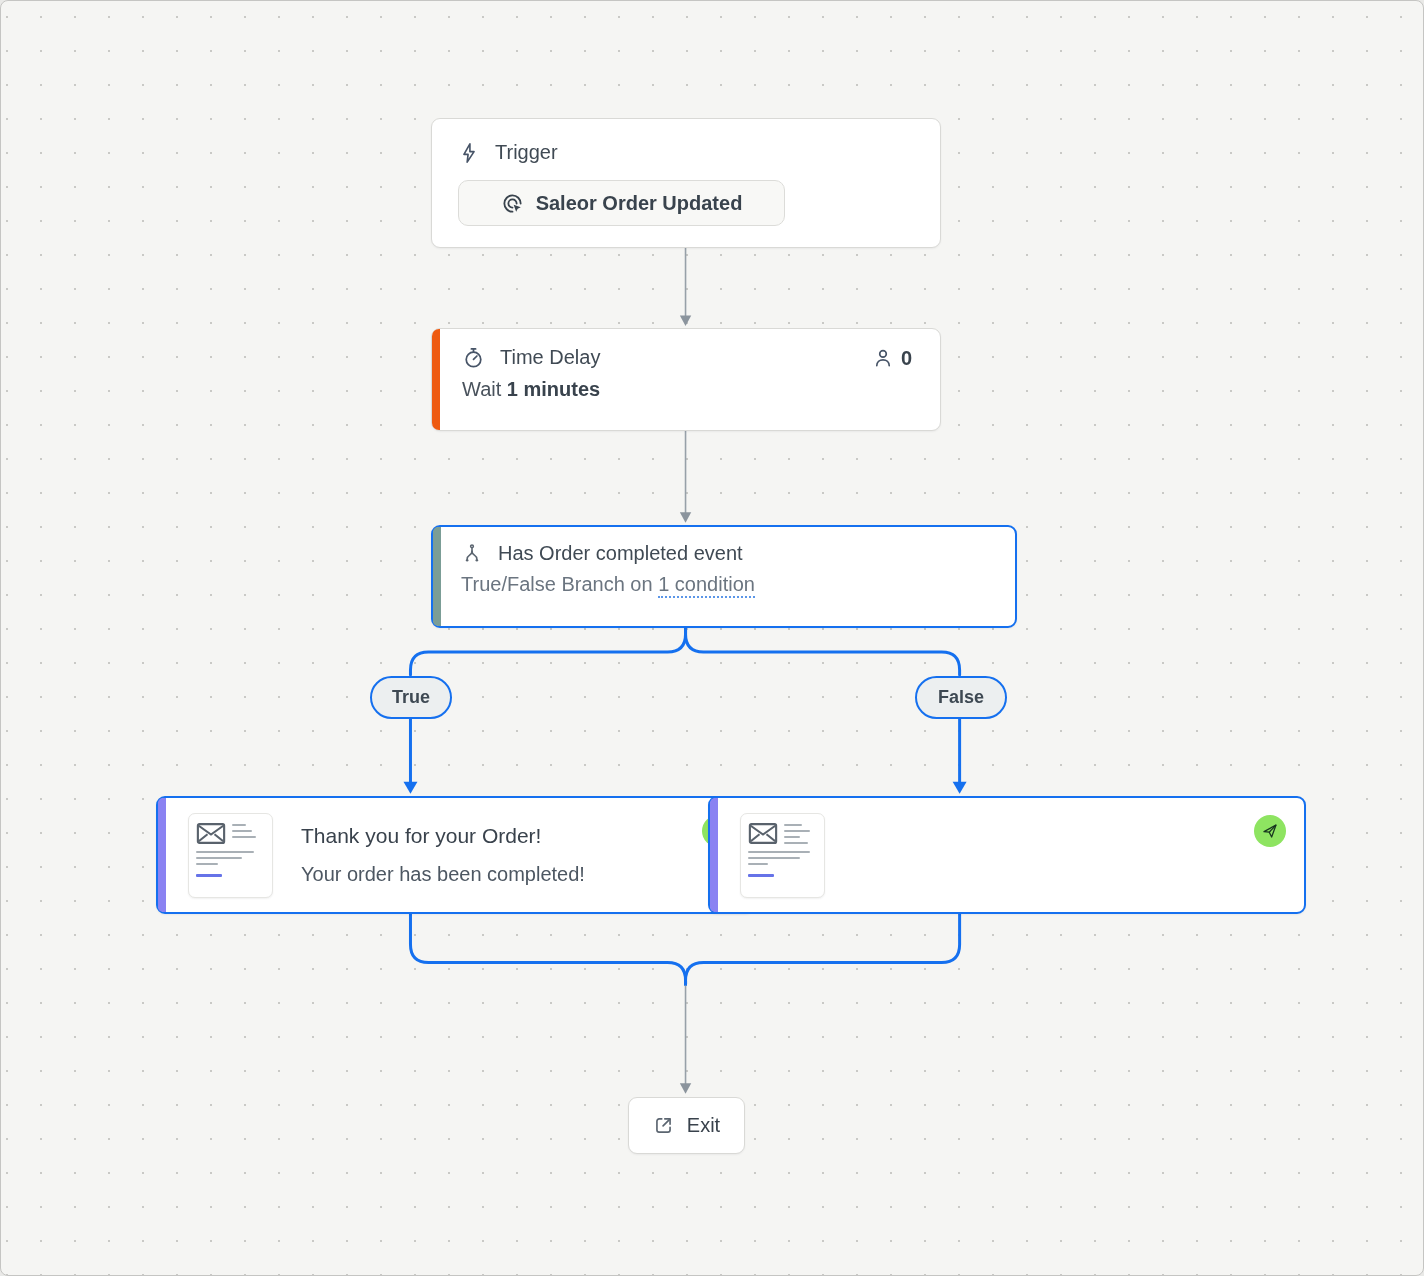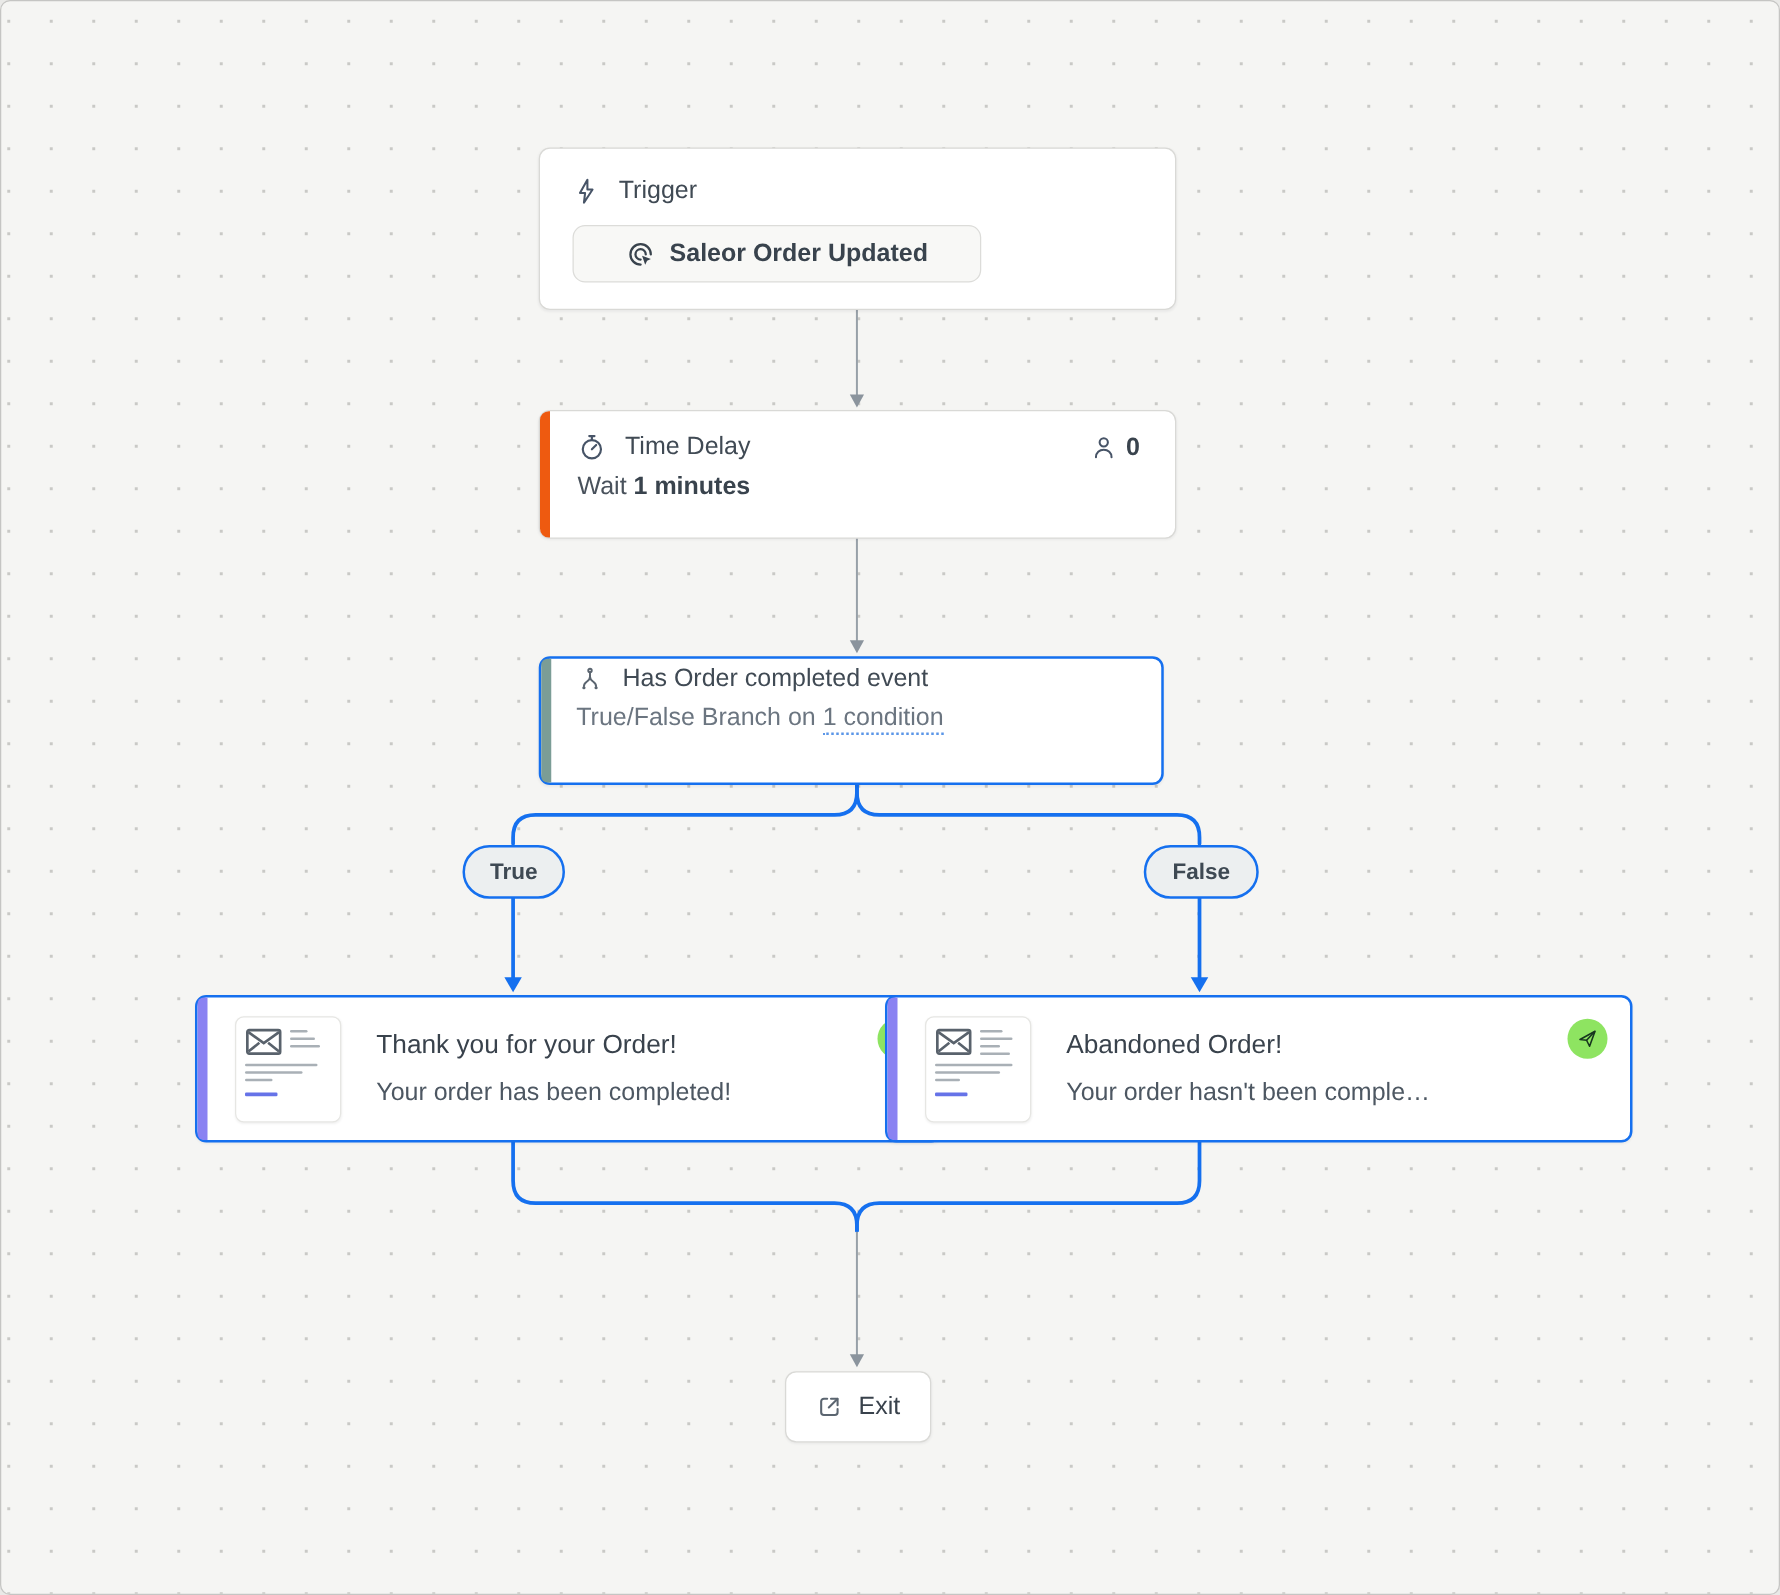--- a/index.html
+++ b/index.html
@@ -46,21 +46,21 @@
   }
 
   
   .delay{left:430px;top:327px;width:510px;height:103px;padding:17px 28px 0 30px;}
   .delay .row1{display:flex;align-items:center;justify-content:space-between;}
   .count-group{display:flex;align-items:center;gap:7px;font-size:20px;font-weight:700;color:#39434d;}
   .node-body{margin-top:8px;font-size:20px;color:#49525c;}
   .node-body b{font-weight:700;color:#39434d;}
 
   
-  .condition{left:430px;top:524px;width:500px;height:103px;padding:5px 26px 0 28px;}
+  .condition{left:430px;top:524px;width:586px;height:103px;padding:15px 26px 0 28px;}
   .condition .sub{margin-top:8px;font-size:20px;color:var(--text_gray,#6b7580);}
   .cond-link{color:var(--text_gray);border-bottom:2px dotted #5b96e8;padding-bottom:1px;cursor:pointer;}
 
   
   .badge{
     position:absolute;display:flex;align-items:center;justify-content:center;
     background:#eceff0;border:2.5px solid var(--accent_blue,#1570ef);border-radius:22px;
     font-size:18px;font-weight:700;color:#3e4953;
   }
   .badge.b-true{left:369px;top:675px;width:82px;height:43px;}
@@ -248,24 +248,20 @@
           <div class="tline" style="width:24px"></div>
         </div>
       </div>
       <div class="thumb-lines">
         <div class="tline" style="width:62px"></div>
         <div class="tline" style="width:52px"></div>
         <div class="tline" style="width:20px"></div>
         <div class="tline blue" style="width:26px"></div>
       </div>
     </div>
-    <div class="email-text">
-      <div class="email-title">Abandoned Order!</div>
-      <div class="email-sub">Your order hasn't been comple…</div>
-    </div>
     <div class="send-badge">
       <span class="icon">
         <svg width="18" height="18" viewBox="0 0 24 24" fill="none" stroke="#17361f" stroke-width="1.7" stroke-linejoin="round">
             <path d="M4 12.8 L20 4 L14.2 20 L11 13.6 Z"></path>
             <path d="M11 13.6 L20 4"></path>
           </svg>
       </span>
     </div>
   </div>
 

